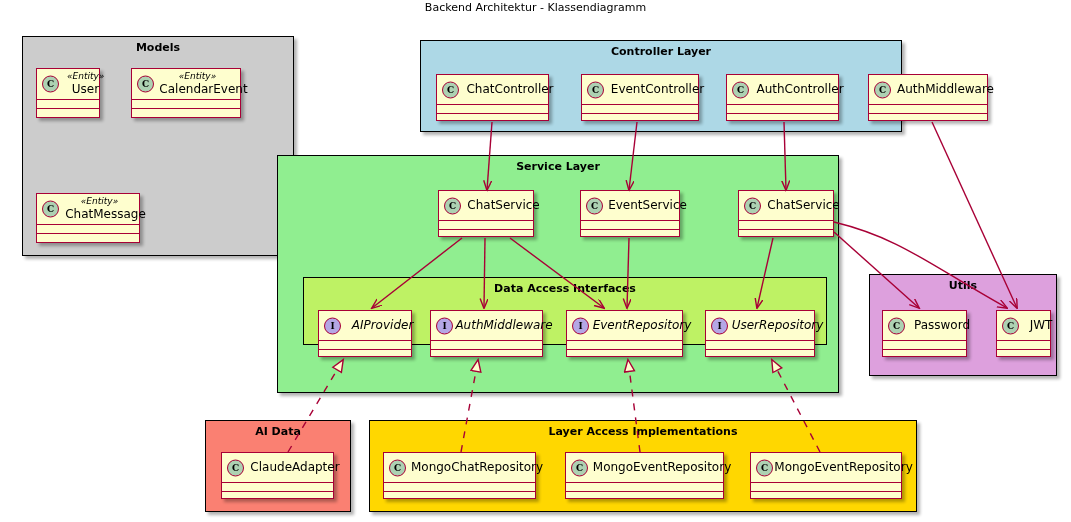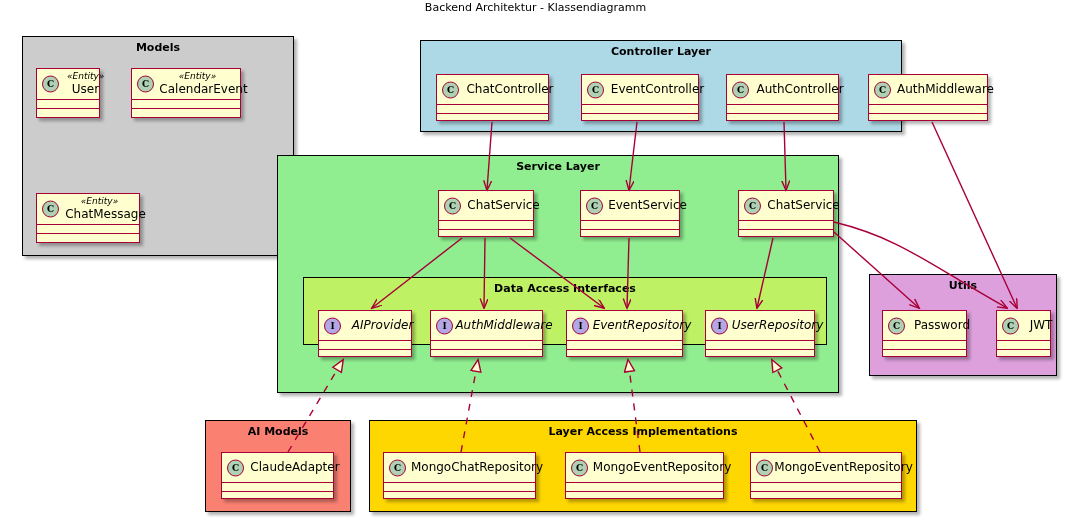--- a/index.html
+++ b/index.html
@@ -155,21 +155,21 @@
       <div class="pkg" style="left: 277px; top: 155px; width: 562px; height: 238px; background: rgb(144, 238, 144);">
         <div class="pkg-title">Service Layer</div>
       </div>
       <div class="pkg nested" style="left: 303px; top: 277px; width: 524px; height: 68px; background: #bef264;">
         <div class="pkg-title">Data Access Interfaces</div>
       </div>
       <div class="pkg" style="left: 869px; top: 274px; width: 188px; height: 102px; background: rgb(221, 160, 221);">
         <div class="pkg-title">Utils</div>
       </div>
       <div class="pkg" style="left: 205px; top: 420px; width: 146px; height: 92px; background: rgb(250, 128, 114);">
-        <div class="pkg-title">AI Models</div>
+        <div class="pkg-title">AI Data</div>
       </div>
       <div class="pkg" style="left: 369px; top: 420px; width: 548px; height: 92px; background: rgb(255, 215, 0);">
         <div class="pkg-title">Layer Access Implementations</div>
       </div>
     </div>
   <svg id="edges" viewBox="0 0 1071 522">
     <defs>
       <marker id="arrow-open" markerWidth="11" markerHeight="11" refX="9.5" refY="4" orient="auto" markerUnits="userSpaceOnUse">
         <path d="M 0,0 L 10,4 L 0,8" fill="none" stroke="#A80036" stroke-width="1.4"></path>
       </marker>

